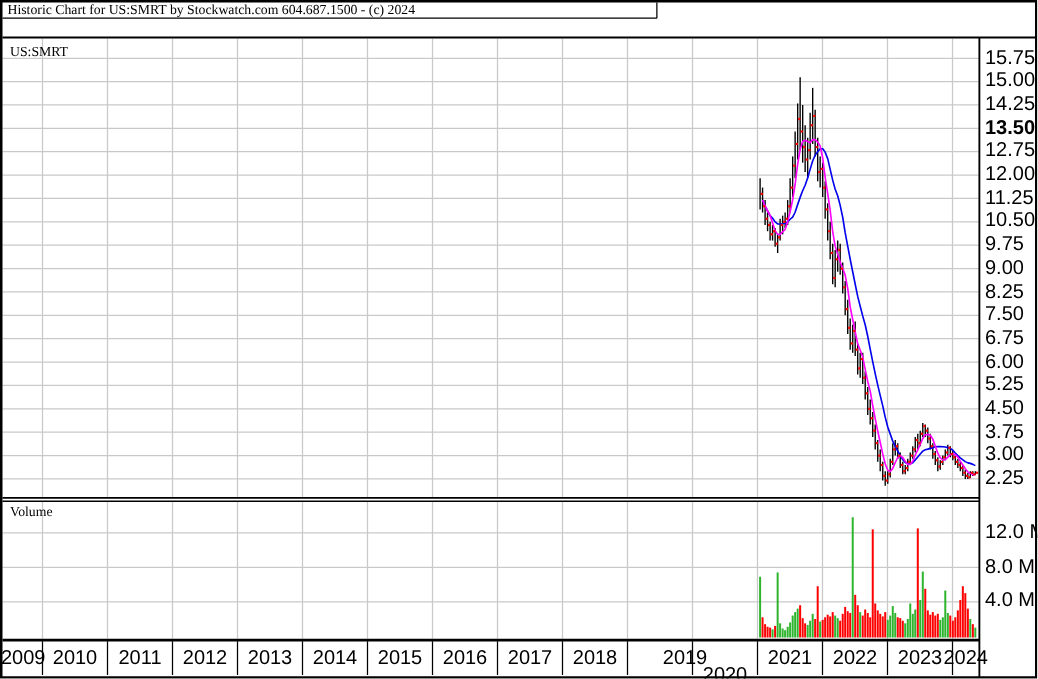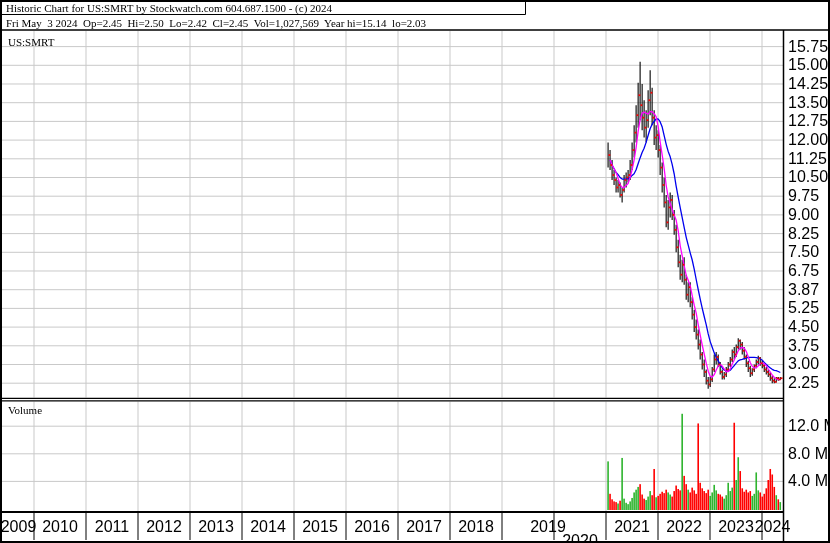--- a/index.html
+++ b/index.html
@@ -363,38 +363,37 @@
         <line x1="502" y1="513" x2="502" y2="540" stroke="#000" stroke-width="1"></line>
         <line x1="554" y1="513" x2="554" y2="540" stroke="#000" stroke-width="1"></line>
         <line x1="606" y1="513" x2="606" y2="540" stroke="#000" stroke-width="1"></line>
         <line x1="658" y1="513" x2="658" y2="540" stroke="#000" stroke-width="1"></line>
         <line x1="710" y1="513" x2="710" y2="540" stroke="#000" stroke-width="1"></line>
         <line x1="762" y1="513" x2="762" y2="540" stroke="#000" stroke-width="1"></line>
       </g>
   </svg>
 
   <div class="txt" id="title">Historic Chart for US:SMRT by Stockwatch.com 604.687.1500 - (c) 2024</div>
-  <div class="txt" id="quote">Fri May  3 2024  Op=2.45  Hi=2.50  Lo=2.42  Cl=2.45  Vol=1,027,569  Year hi=15.14  lo=2.03</div>
   <div class="txt" id="symbol">US:SMRT</div>
   <div class="txt" id="volume-label">Volume</div>
   <div id="labels">
       <div class="axis-label" style="left: 788px; top: 40.6px; text-align: left;">15.75</div>
       <div class="axis-label" style="left: 788px; top: 59.2998px; text-align: left;">15.00</div>
       <div class="axis-label" style="left: 788px; top: 77.9995px; text-align: left;">14.25</div>
-      <div class="axis-label" style="left: 788px; top: 96.6993px; text-align: left;">13.50</div>
+      <div class="axis-label" style="left: 788px; top: 96.6993px; text-align: left; font-weight: bold;">13.50</div>
       <div class="axis-label" style="left: 788px; top: 115.399px; text-align: left;">12.75</div>
       <div class="axis-label" style="left: 788px; top: 134.099px; text-align: left;">12.00</div>
       <div class="axis-label" style="left: 788px; top: 152.798px; text-align: left;">11.25</div>
       <div class="axis-label" style="left: 788px; top: 171.498px; text-align: left;">10.50</div>
       <div class="axis-label" style="left: 788px; top: 190.198px; text-align: left;">9.75</div>
       <div class="axis-label" style="left: 788px; top: 208.898px; text-align: left;">9.00</div>
       <div class="axis-label" style="left: 788px; top: 227.597px; text-align: left;">8.25</div>
       <div class="axis-label" style="left: 788px; top: 246.297px; text-align: left;">7.50</div>
       <div class="axis-label" style="left: 788px; top: 264.997px; text-align: left;">6.75</div>
-      <div class="axis-label" style="left: 788px; top: 283.697px; text-align: left;">3.87</div>
+      <div class="axis-label" style="left: 788px; top: 283.697px; text-align: left;">6.00</div>
       <div class="axis-label" style="left: 788px; top: 302.397px; text-align: left;">5.25</div>
       <div class="axis-label" style="left: 788px; top: 321.096px; text-align: left;">4.50</div>
       <div class="axis-label" style="left: 788px; top: 339.796px; text-align: left;">3.75</div>
       <div class="axis-label" style="left: 788px; top: 358.496px; text-align: left;">3.00</div>
       <div class="axis-label" style="left: 788px; top: 377.195px; text-align: left;">2.25</div>
       <div class="axis-label" style="left: 788px; top: 420.2px; text-align: left;">12.0 M</div>
       <div class="axis-label" style="left: 788px; top: 447.8px; text-align: left;">8.0 M</div>
       <div class="axis-label" style="left: 788px; top: 475.4px; text-align: left;">4.0 M</div>
       <div class="axis-label" style="left: -5.5px; top: 521px; width: 48px; text-align: center;">2009</div>
       <div class="axis-label" style="left: 36px; top: 521px; width: 48px; text-align: center;">2010</div>

